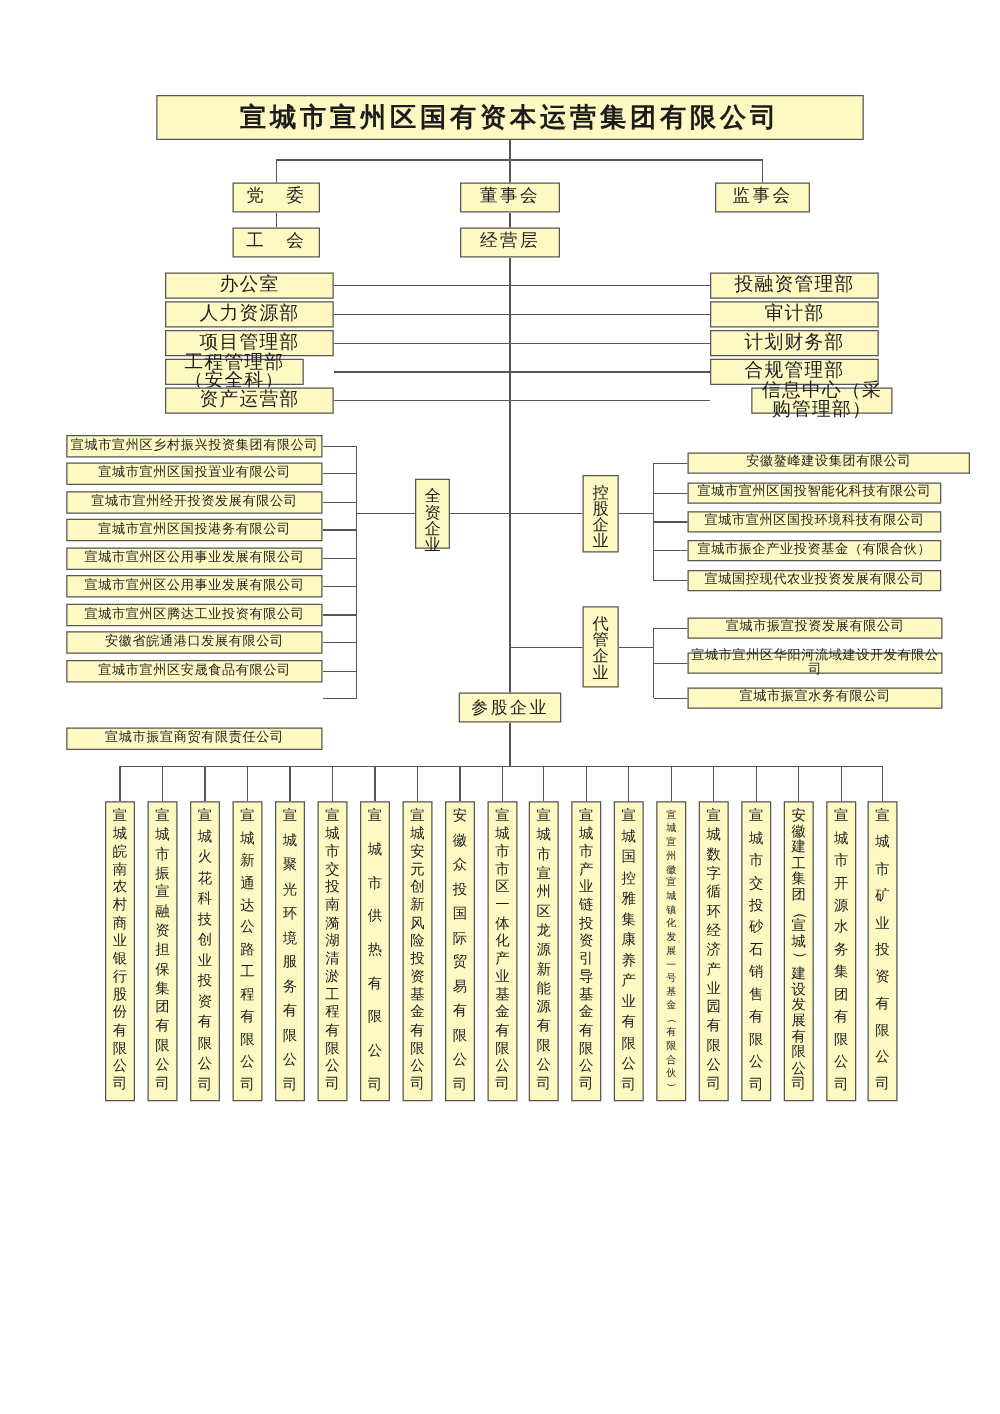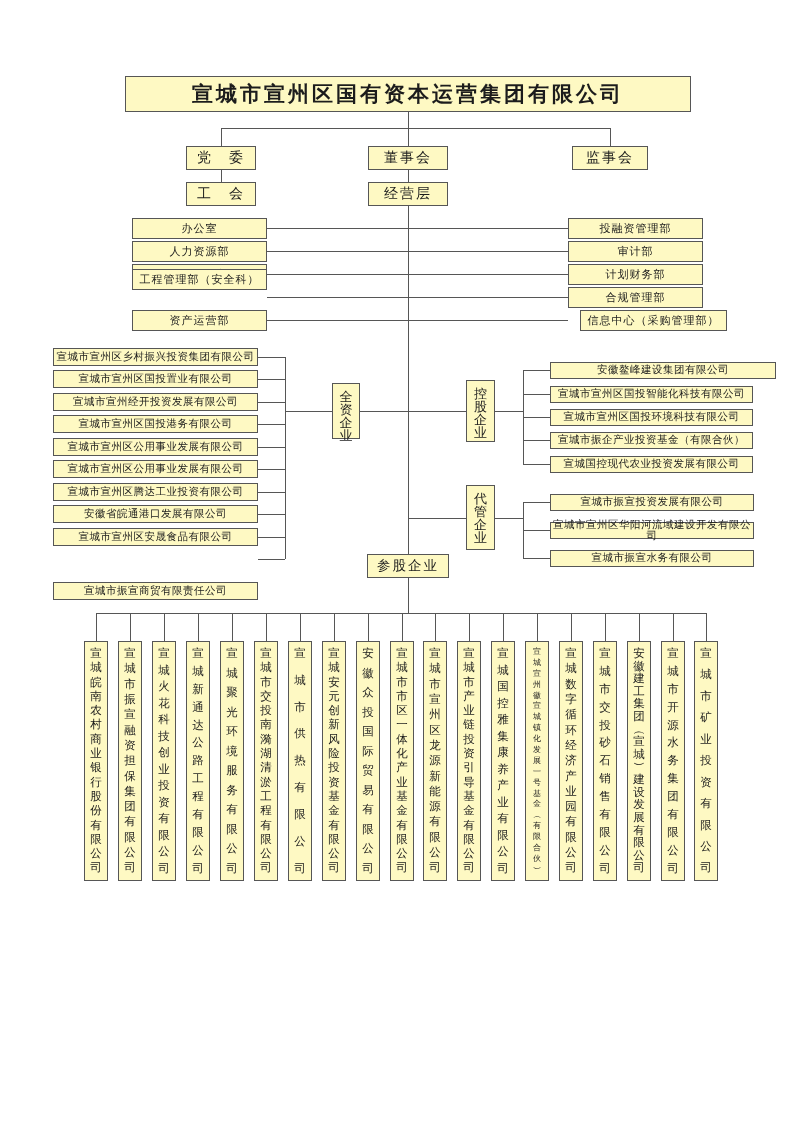--- a/index.html
+++ b/index.html
@@ -3,21 +3,21 @@
 <meta charset="utf-8">
 <style>
   html,body{margin:0;padding:0;background:#fff;}
   .canvas{position:relative;width:800px;height:1131px;background:#ffffff;
           font-family:"Liberation Serif", serif;color:#1c1c1c;overflow:hidden;}
   svg.lines{position:absolute;left:0;top:0;width:800px;height:1131px;}
   .box{position:absolute;box-sizing:border-box;border:1px solid #565656;background:#fef9c3;
        display:flex;align-items:center;justify-content:center;text-align:center;line-height:1;}
   .title{font-size:21px;font-weight:bold;letter-spacing:3px;}
   .gov{font-size:14px;letter-spacing:2px;font-family:Liberation Serif, serif;}
-  .dept{font-size:11px;letter-spacing:1px;font-family:Liberation Serif, serif;}
+  .dept{font-size:15px;letter-spacing:1px;font-family:Liberation Serif, serif;}
   .co{font-size:10.5px;letter-spacing:0.5px;}
   .cat{font-size:13px;}
   .eq{font-size:13.5px;letter-spacing:2px;}
   .vbox{font-size:11.5px;}
   .vbox.small{font-size:8px;}
   .vsplit{flex-direction:column;justify-content:space-between;padding:6px 2px;}
   .vsplit span{display:block;}
   .vsplit .rot{transform:rotate(90deg);}
 </style>
 </head>
@@ -99,28 +99,28 @@
 
   <div class="box gov" style="left:186px;top:146px;width:70px;height:24px">党　委</div>
   <div class="box gov" style="left:368px;top:146px;width:80px;height:24px">董事会</div>
   <div class="box gov" style="left:572px;top:146px;width:76px;height:24px">监事会</div>
   <div class="box gov" style="left:186px;top:182px;width:70px;height:24px">工　会</div>
   <div class="box gov" style="left:368px;top:182px;width:80px;height:24px">经营层</div>
 
   <div class="box dept" style="left:132px;top:218px;width:135px;height:21px">办公室</div>
   <div class="box dept" style="left:132px;top:241px;width:135px;height:21px">人力资源部</div>
   <div class="box dept" style="left:132px;top:264px;width:135px;height:21px">项目管理部</div>
-  <div class="box dept" style="left:132px;top:269px;width:135px;height:21px">工程管理部（安全科）</div>
+  <div class="box dept" style="left:132px;top:287px;width:111px;height:21px">工程管理部（安全科）</div>
   <div class="box dept" style="left:132px;top:310px;width:135px;height:21px">资产运营部</div>
 
   <div class="box dept" style="left:568px;top:218px;width:135px;height:21px">投融资管理部</div>
   <div class="box dept" style="left:568px;top:241px;width:135px;height:21px">审计部</div>
   <div class="box dept" style="left:568px;top:264px;width:135px;height:21px">计划财务部</div>
   <div class="box dept" style="left:568px;top:287px;width:135px;height:21px">合规管理部</div>
-  <div class="box dept" style="left:580px;top:310px;width:147px;height:21px">信息中心（采购管理部）</div>
+  <div class="box dept" style="left:601px;top:310px;width:113px;height:21px">信息中心（采购管理部）</div>
 
   <div class="box co" style="left:53px;top:348px;width:205px;height:18px">宣城市宣州区乡村振兴投资集团有限公司</div>
   <div class="box co" style="left:53px;top:370px;width:205px;height:18px">宣城市宣州区国投置业有限公司</div>
   <div class="box co" style="left:53px;top:415px;width:205px;height:18px">宣城市宣州区国投港务有限公司</div>
   <div class="box co" style="left:53px;top:393px;width:205px;height:18px">宣城市宣州经开投资发展有限公司</div>
   <div class="box co" style="left:53px;top:438px;width:205px;height:18px">宣城市宣州区公用事业发展有限公司</div>
   <div class="box co" style="left:53px;top:460px;width:205px;height:18px">宣城市宣州区公用事业发展有限公司</div>
   <div class="box co" style="left:53px;top:483px;width:205px;height:18px">宣城市宣州区腾达工业投资有限公司</div>
   <div class="box co" style="left:53px;top:505px;width:205px;height:18px">安徽省皖通港口发展有限公司</div>
   <div class="box co" style="left:53px;top:528px;width:205px;height:18px">宣城市宣州区安晟食品有限公司</div>

